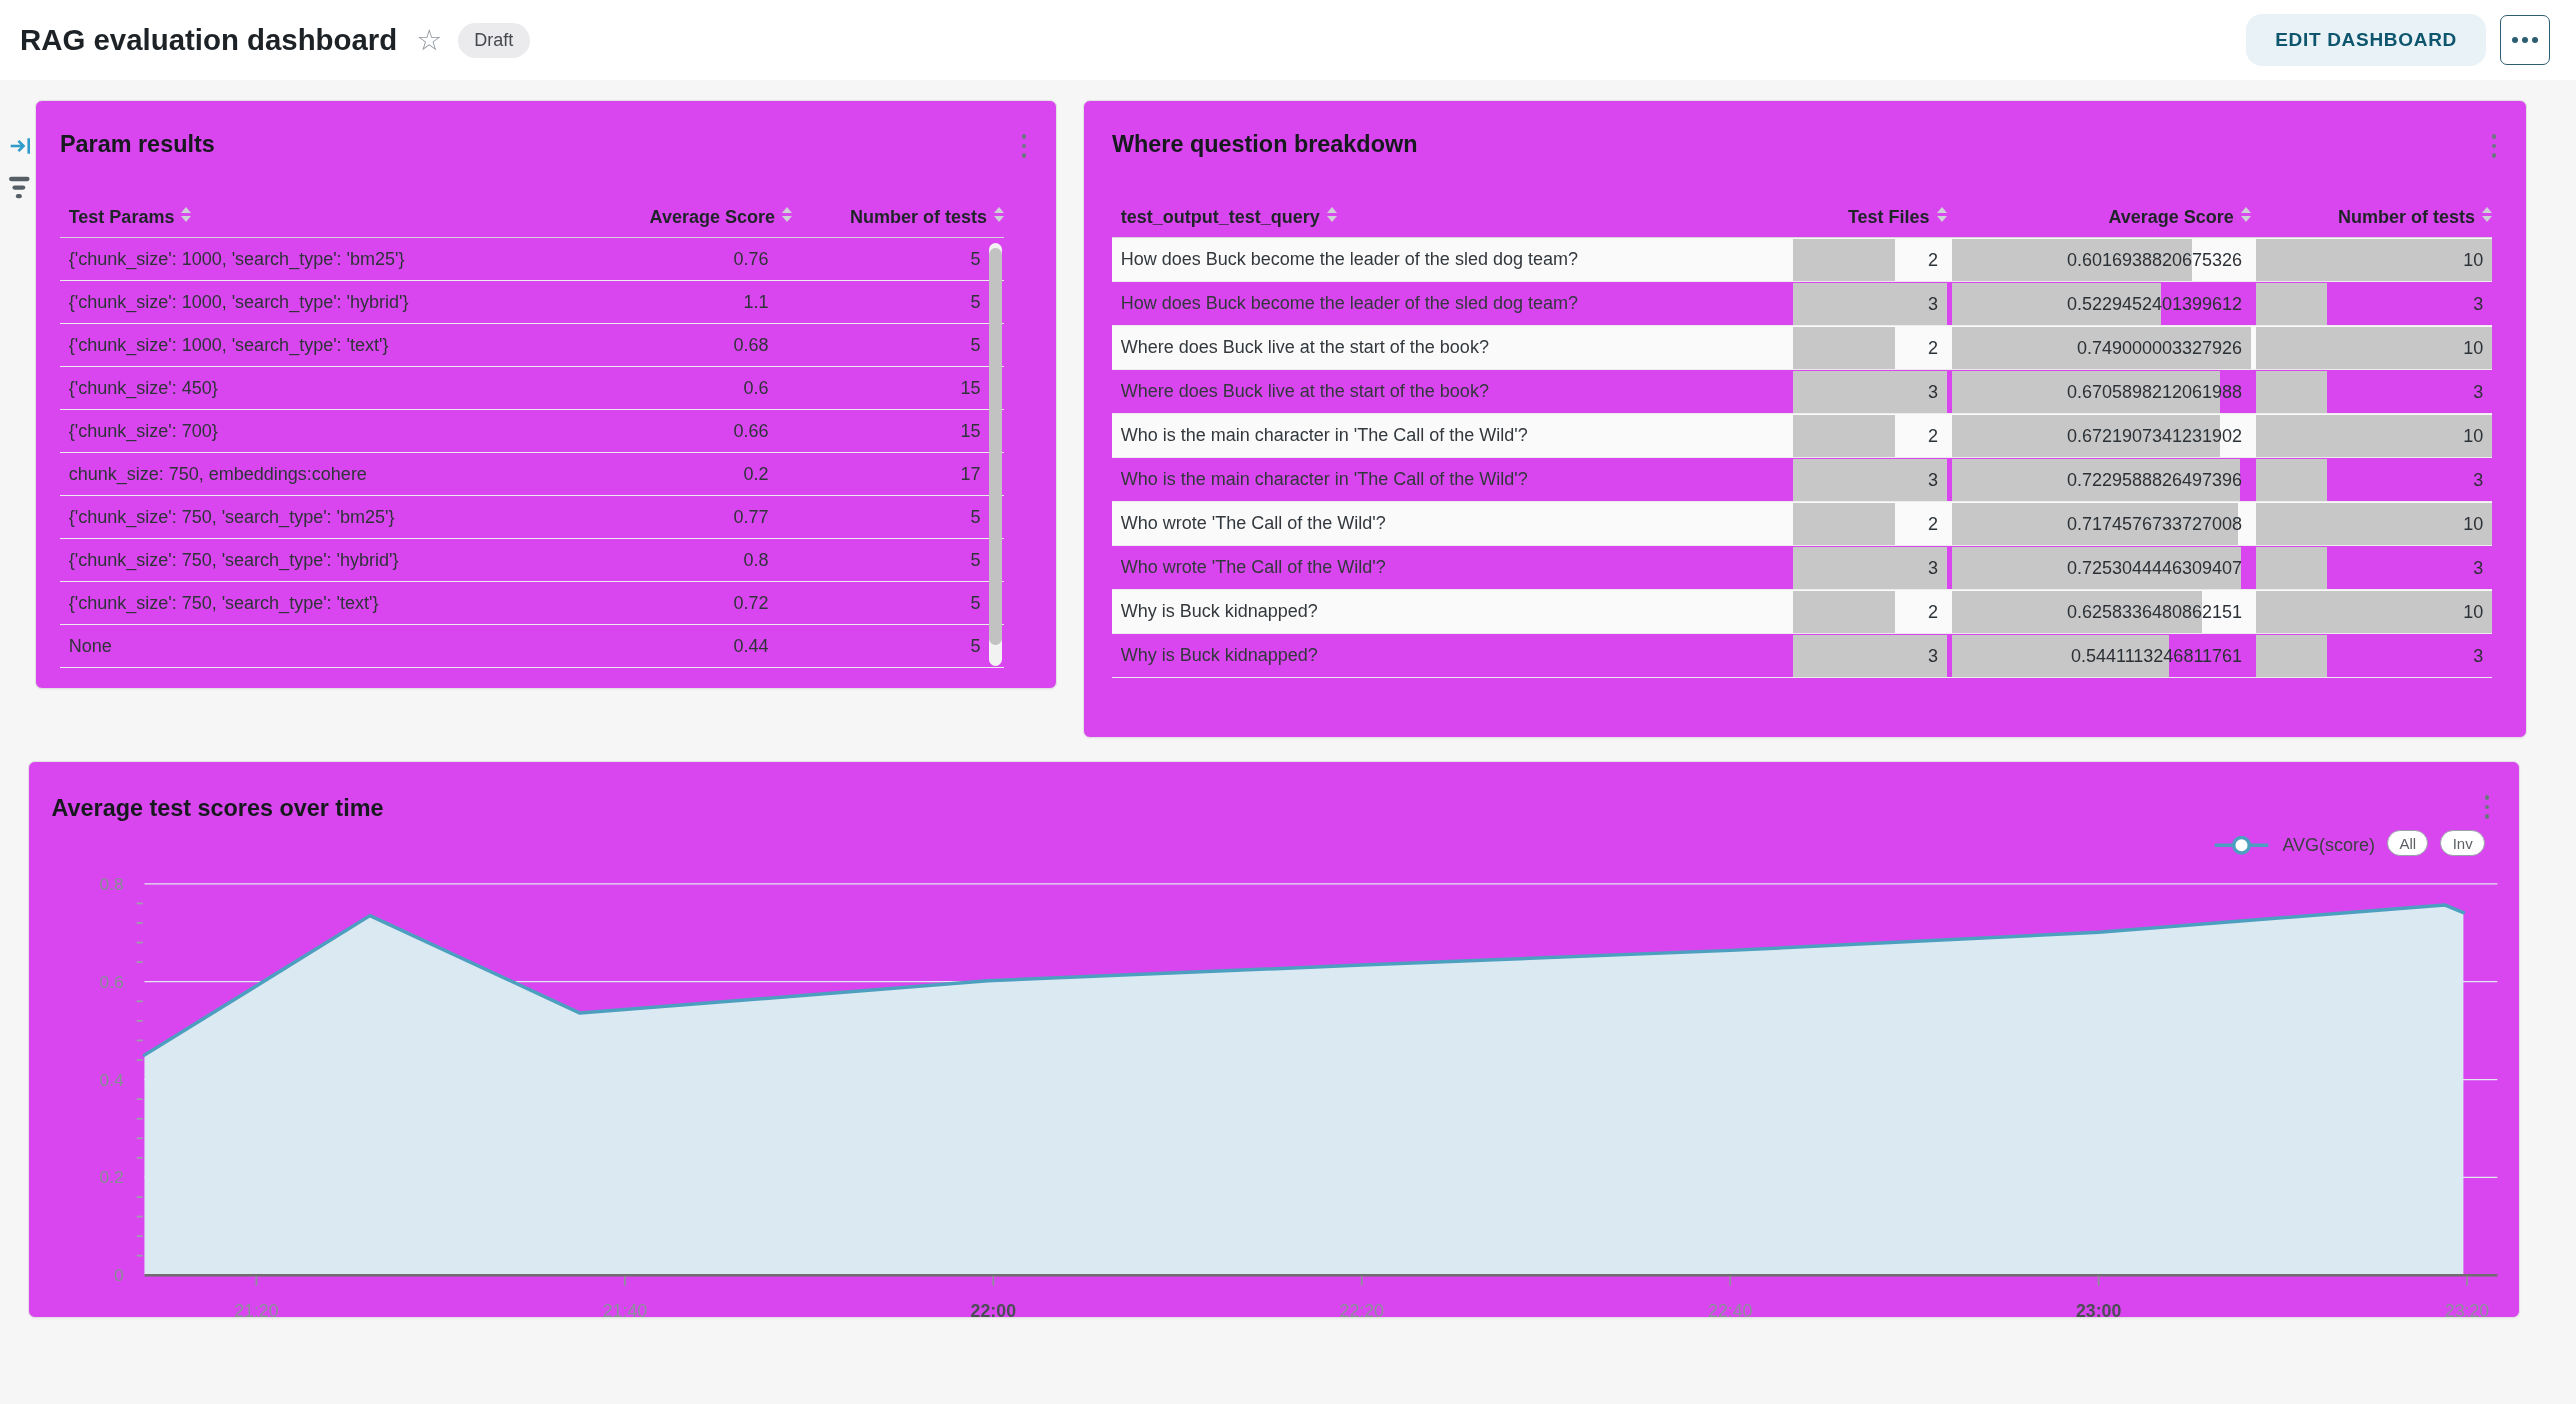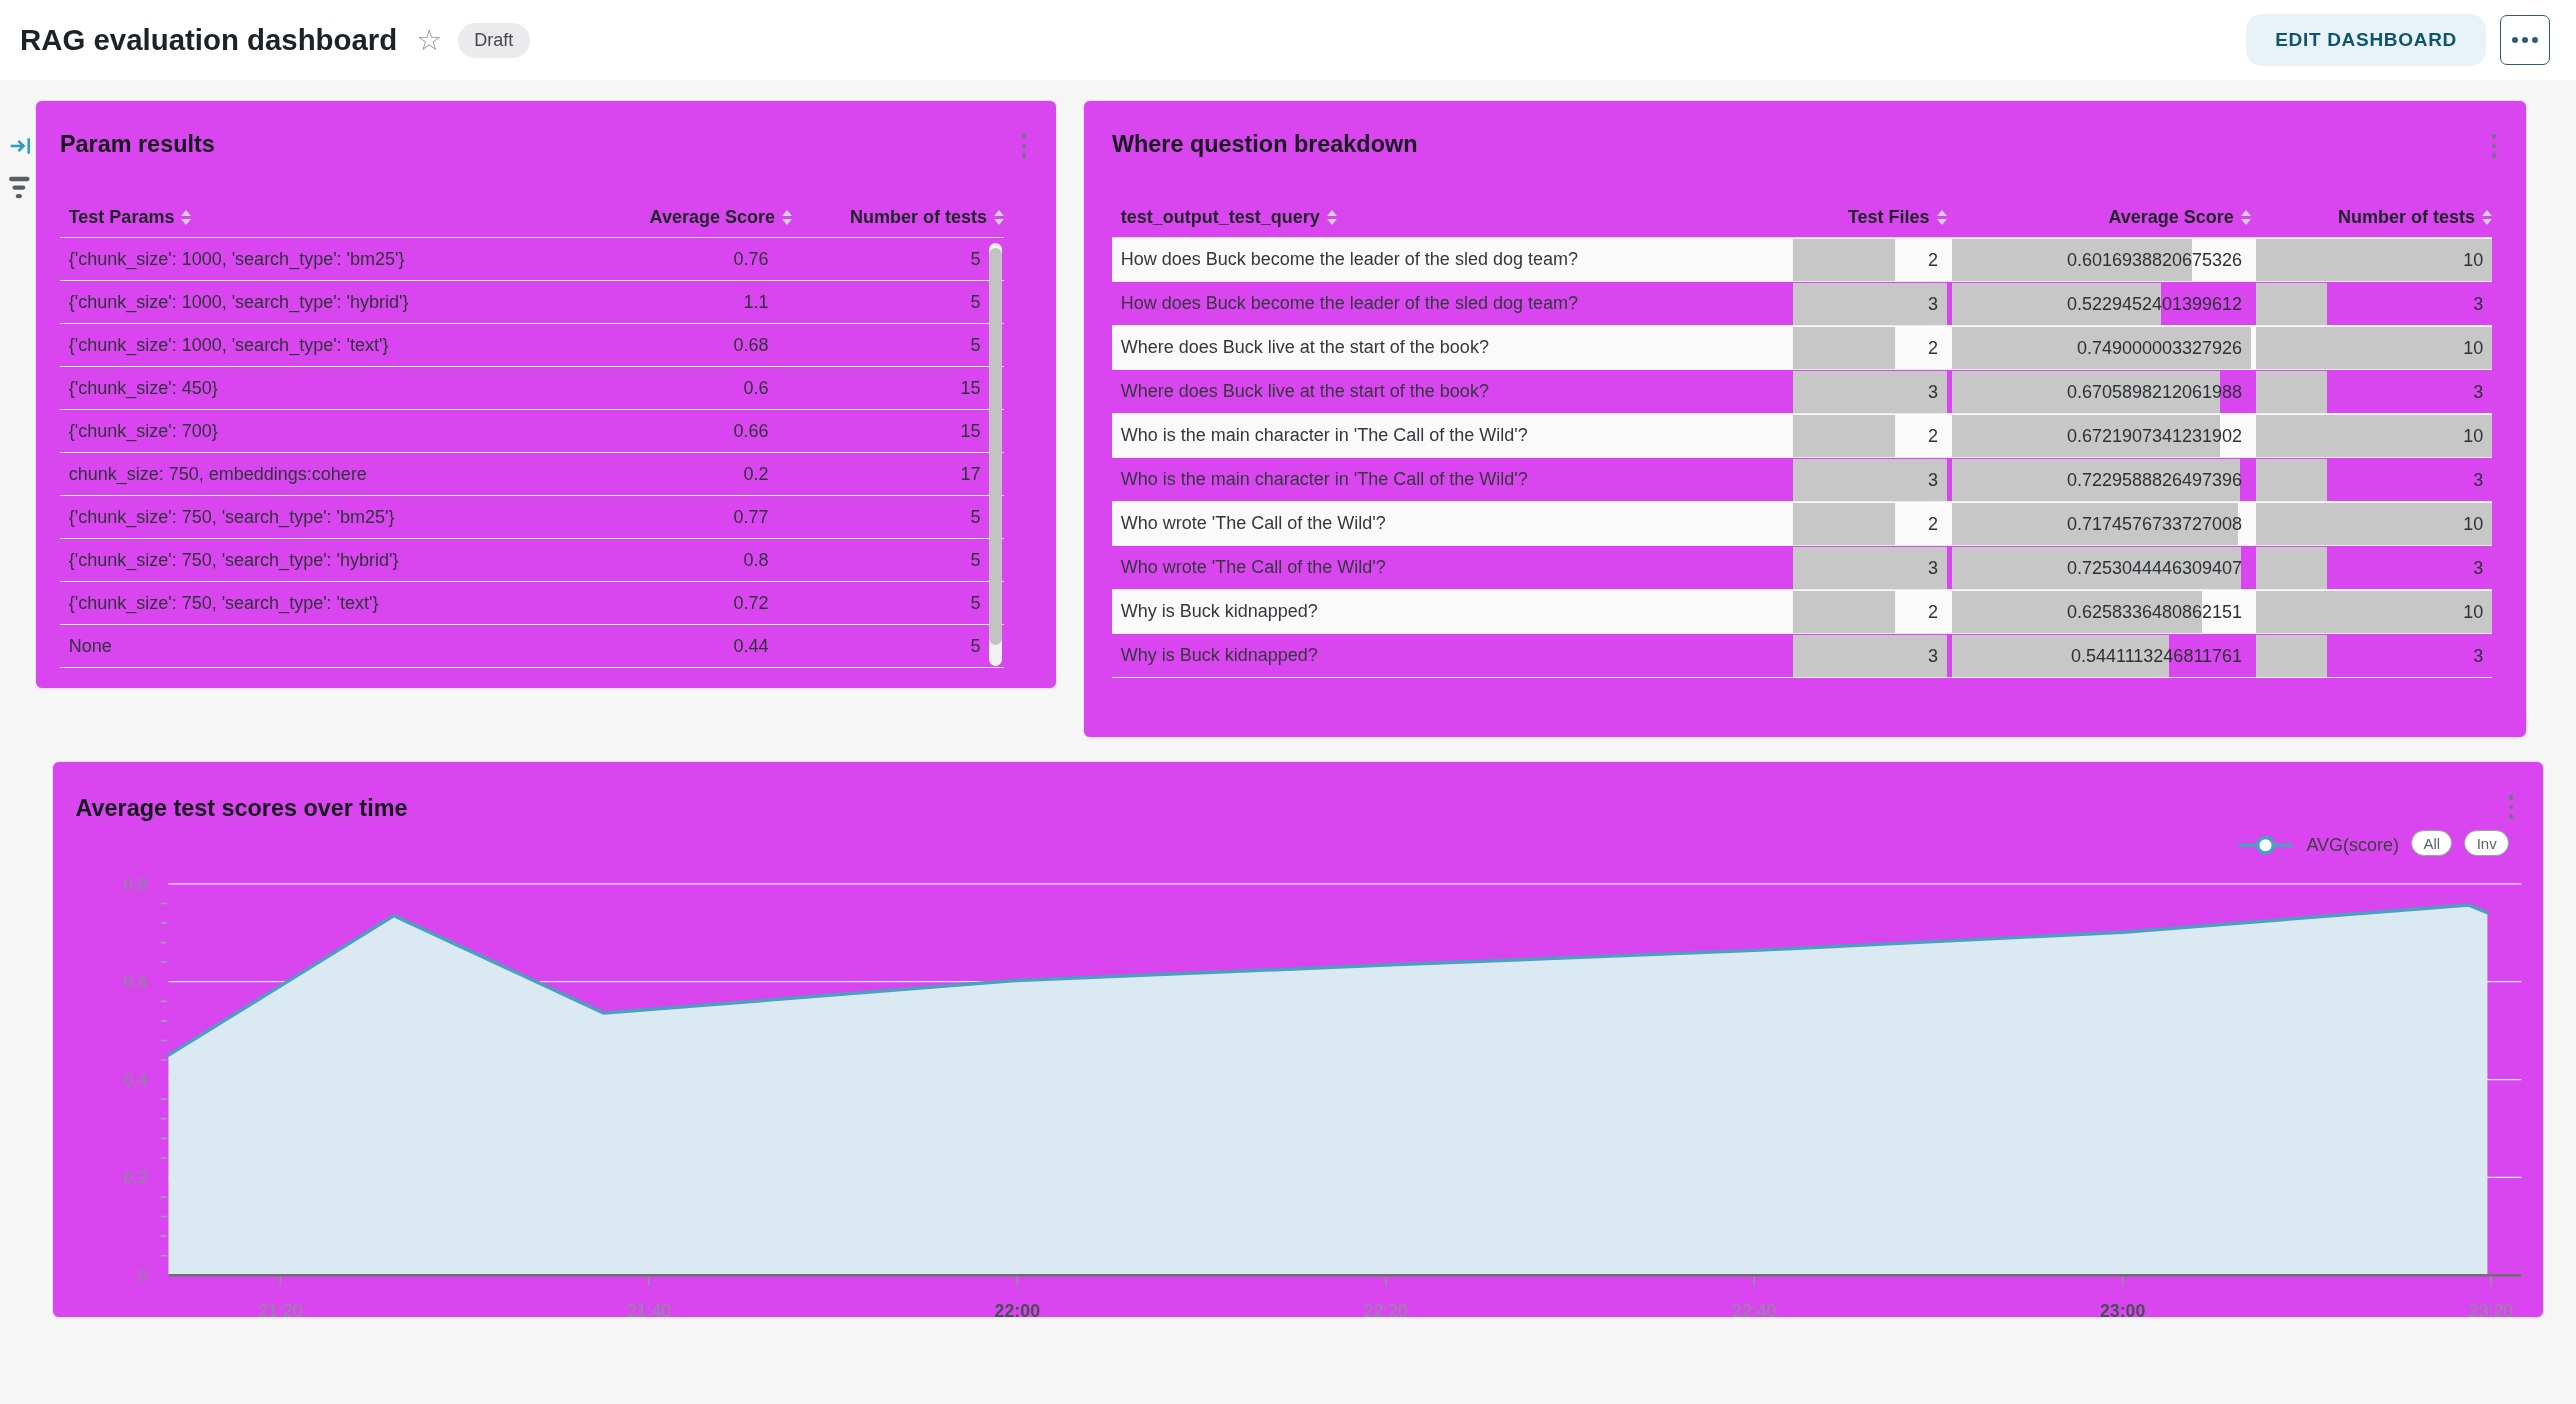--- a/index.html
+++ b/index.html
@@ -25,32 +25,32 @@
   
   .canvas { position:relative; height:1325px; }
   .gutter-btn { position:absolute; cursor:pointer; background:none; border:none; padding:0; }
   #gutter-collapse { left:8.7px; top:54px; }
   #gutter-filter { left:8.7px; top:95px; }
   
   .card { position:absolute; background:#d946ef; border:0.9px solid #e2e2e2; border-radius:7px;
           box-shadow:0 0.9px 1.7px rgba(0,0,0,.04); }
   #card-params    { left:35px;   top:20px;  width:1022px; height:589px; padding:29.4px 52px 0 24px; }
   #card-breakdown { left:1083px; top:20px;  width:1444px; height:638px; padding:29.4px 34px 0 28px; }
-  #card-chart     { left:52px;   top:681px; width:2492px; height:557px; }
+  #card-chart     { left:28px;   top:681px; width:2492px; height:557px; }
   .card-title { font-size:23.4px; font-weight:bold; color:#16191d; line-height:29px; }
   #card-chart .card-title { position:absolute; left:22.5px; top:32px; }
   .kebab { position:absolute; top:26px; right:19px; width:26px; height:38px; display:flex; flex-direction:column;
            gap:5.2px; align-items:center; justify-content:center; cursor:pointer; background:none; border:none; }
   .kebab i { width:4.3px; height:4.3px; border-radius:50%; background:#6b7780; display:block; }
   
   .thead { display:grid; align-items:center; height:41px; margin-top:38px;
            font-weight:bold; font-size:18px; color:#1f2428; border-bottom:1.7px solid #d6d6d6; }
   .t1 { grid-template-columns:1fr 225px 212px; }
   .t2 { grid-template-columns:1fr 154px 299px 236px; column-gap:5.2px; }
-  .th { display:flex; align-items:center; cursor:pointer; }
+  .th { display:flex; cursor:pointer; }
   .th.left { padding-left:8.7px; }
   .th.right { justify-content:flex-end; }
   .sort { margin-left:7px; display:inline-flex; flex-direction:column; gap:3.5px; }
   .sort b { display:block; width:0; height:0; border-left:5.2px solid transparent; border-right:5.2px solid transparent; }
   .sort b.up { border-bottom:6px solid #ced2d6; }
   .sort b.down { border-top:6px solid #ced2d6; }
   .trow { display:grid; align-items:center; border-bottom:0.9px solid #ececec; font-size:18px; }
   .t1.trow { height:43px; color:#2f3439; }
   .t2.trow { height:44px; }
   #breakdown-rows .trow:nth-child(odd) { background:#fafafa; }

